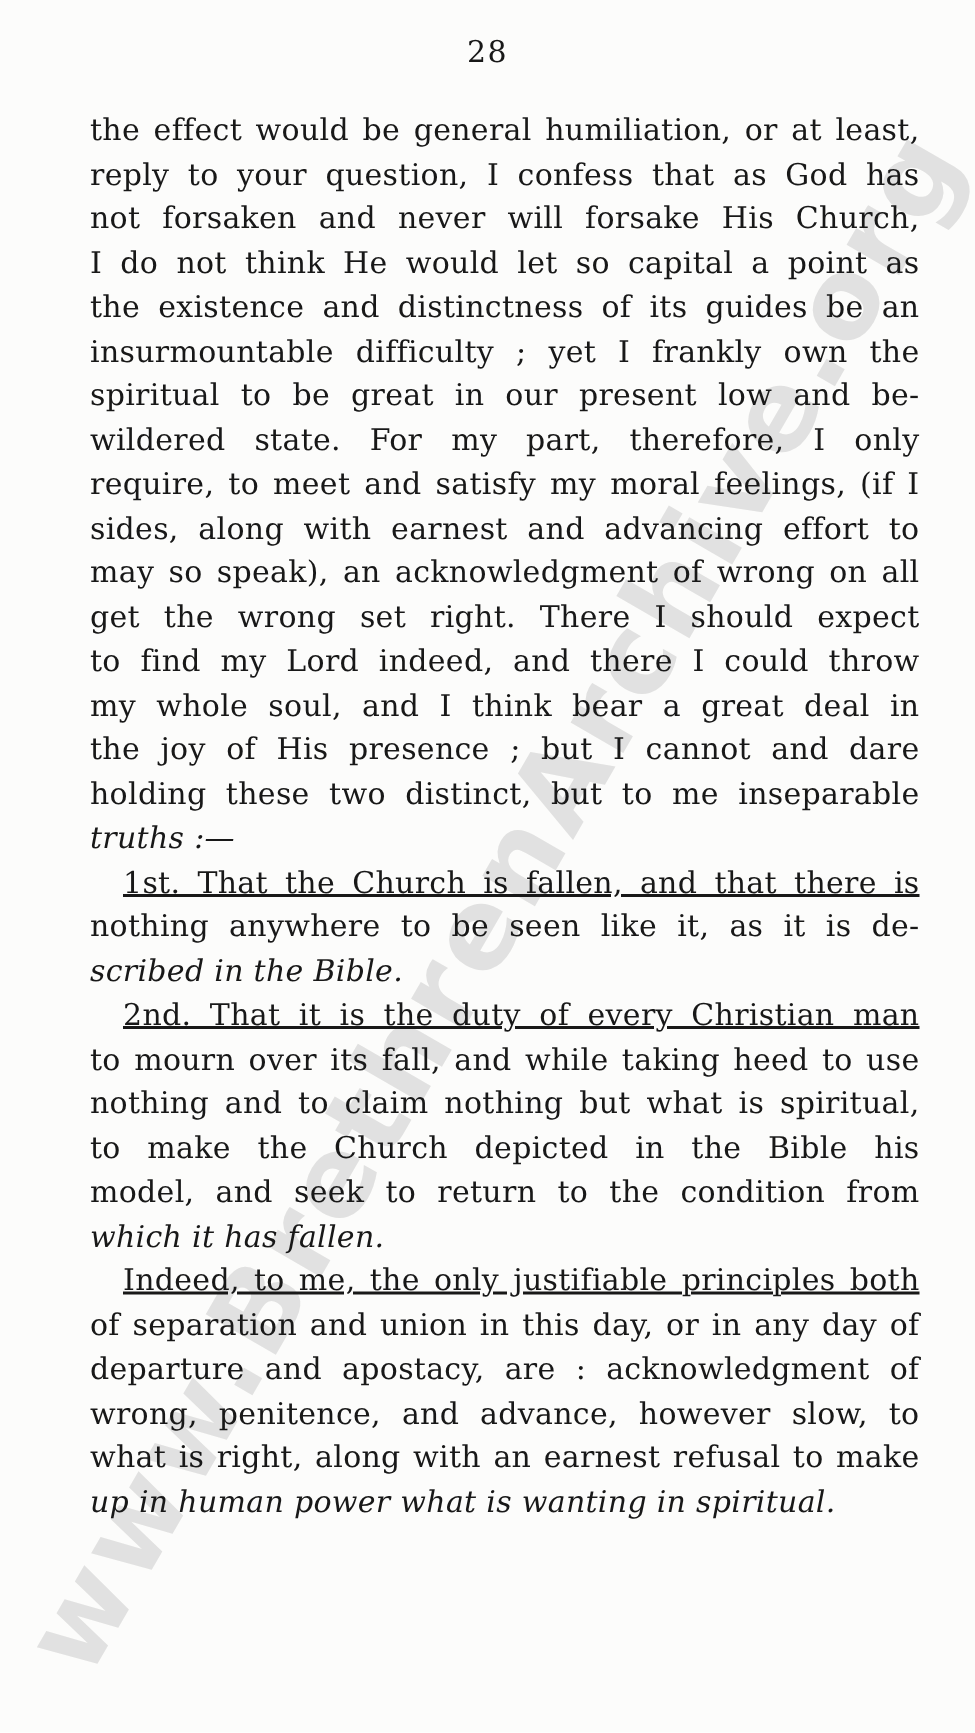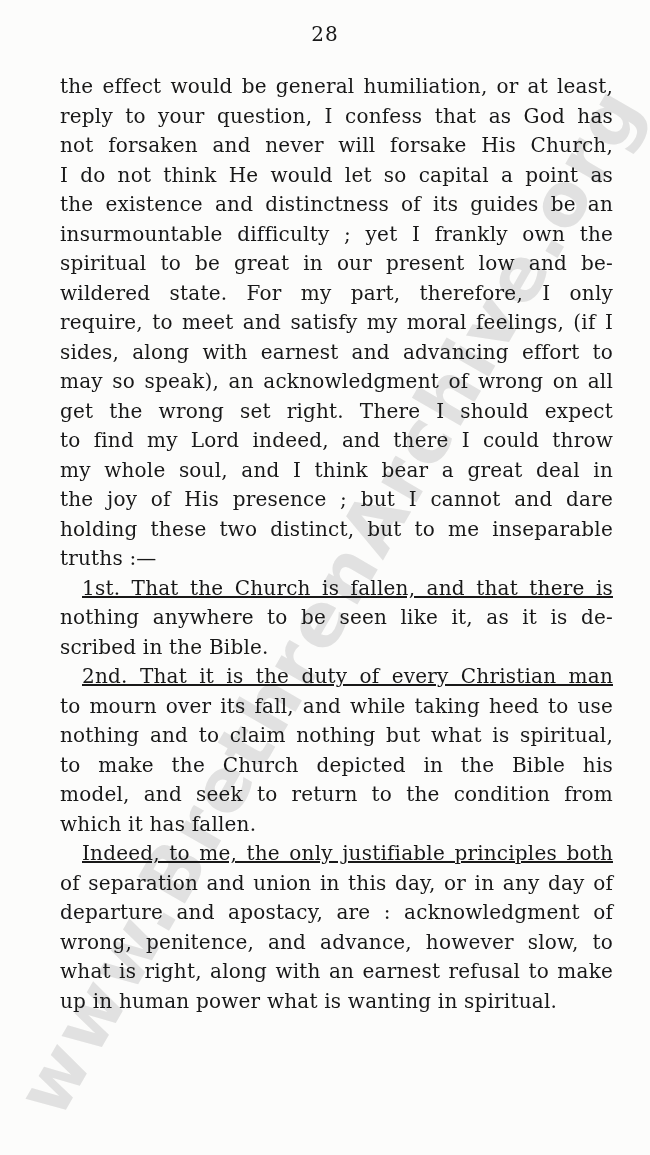--- a/index.html
+++ b/index.html
@@ -56,20 +56,21 @@
     padding: 0;
   }
   .line {
     text-align: justify;
     text-align-last: justify;
     white-space: normal;
     margin-left: 23px;
   }
   .line.end {
     text-align-last: left;
+    font-style: italic;
   }
   .line.indent {
     text-indent: 22px;
     text-decoration: underline;
   }
 </style>
 </head>
 <body>
 
 <div class="page">

